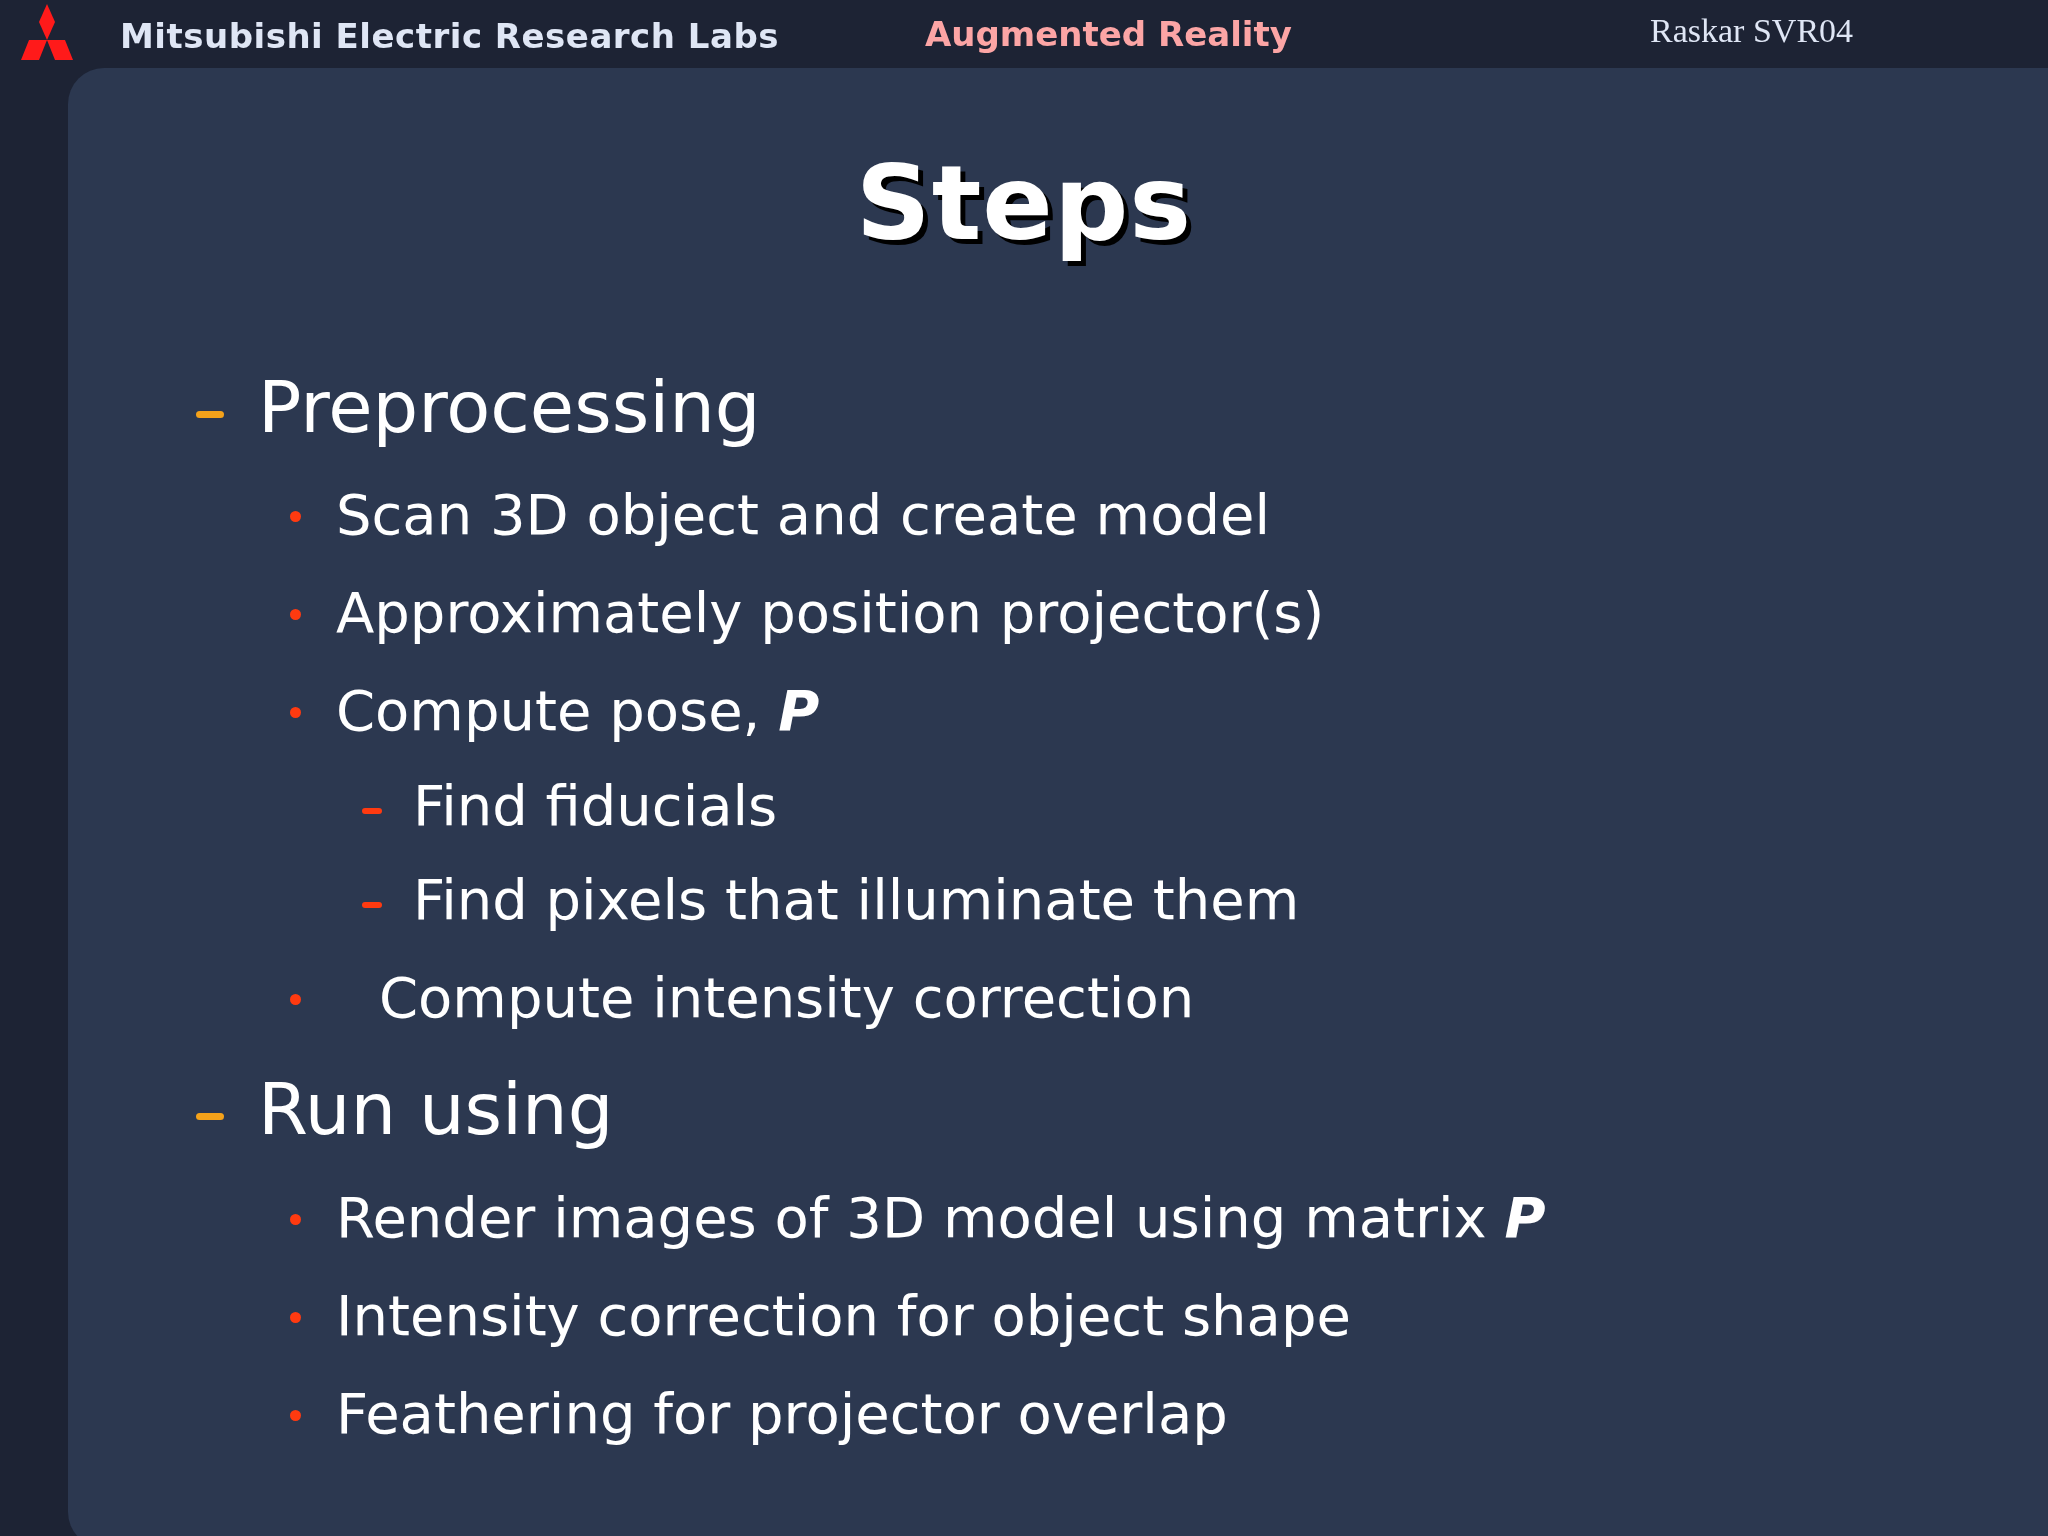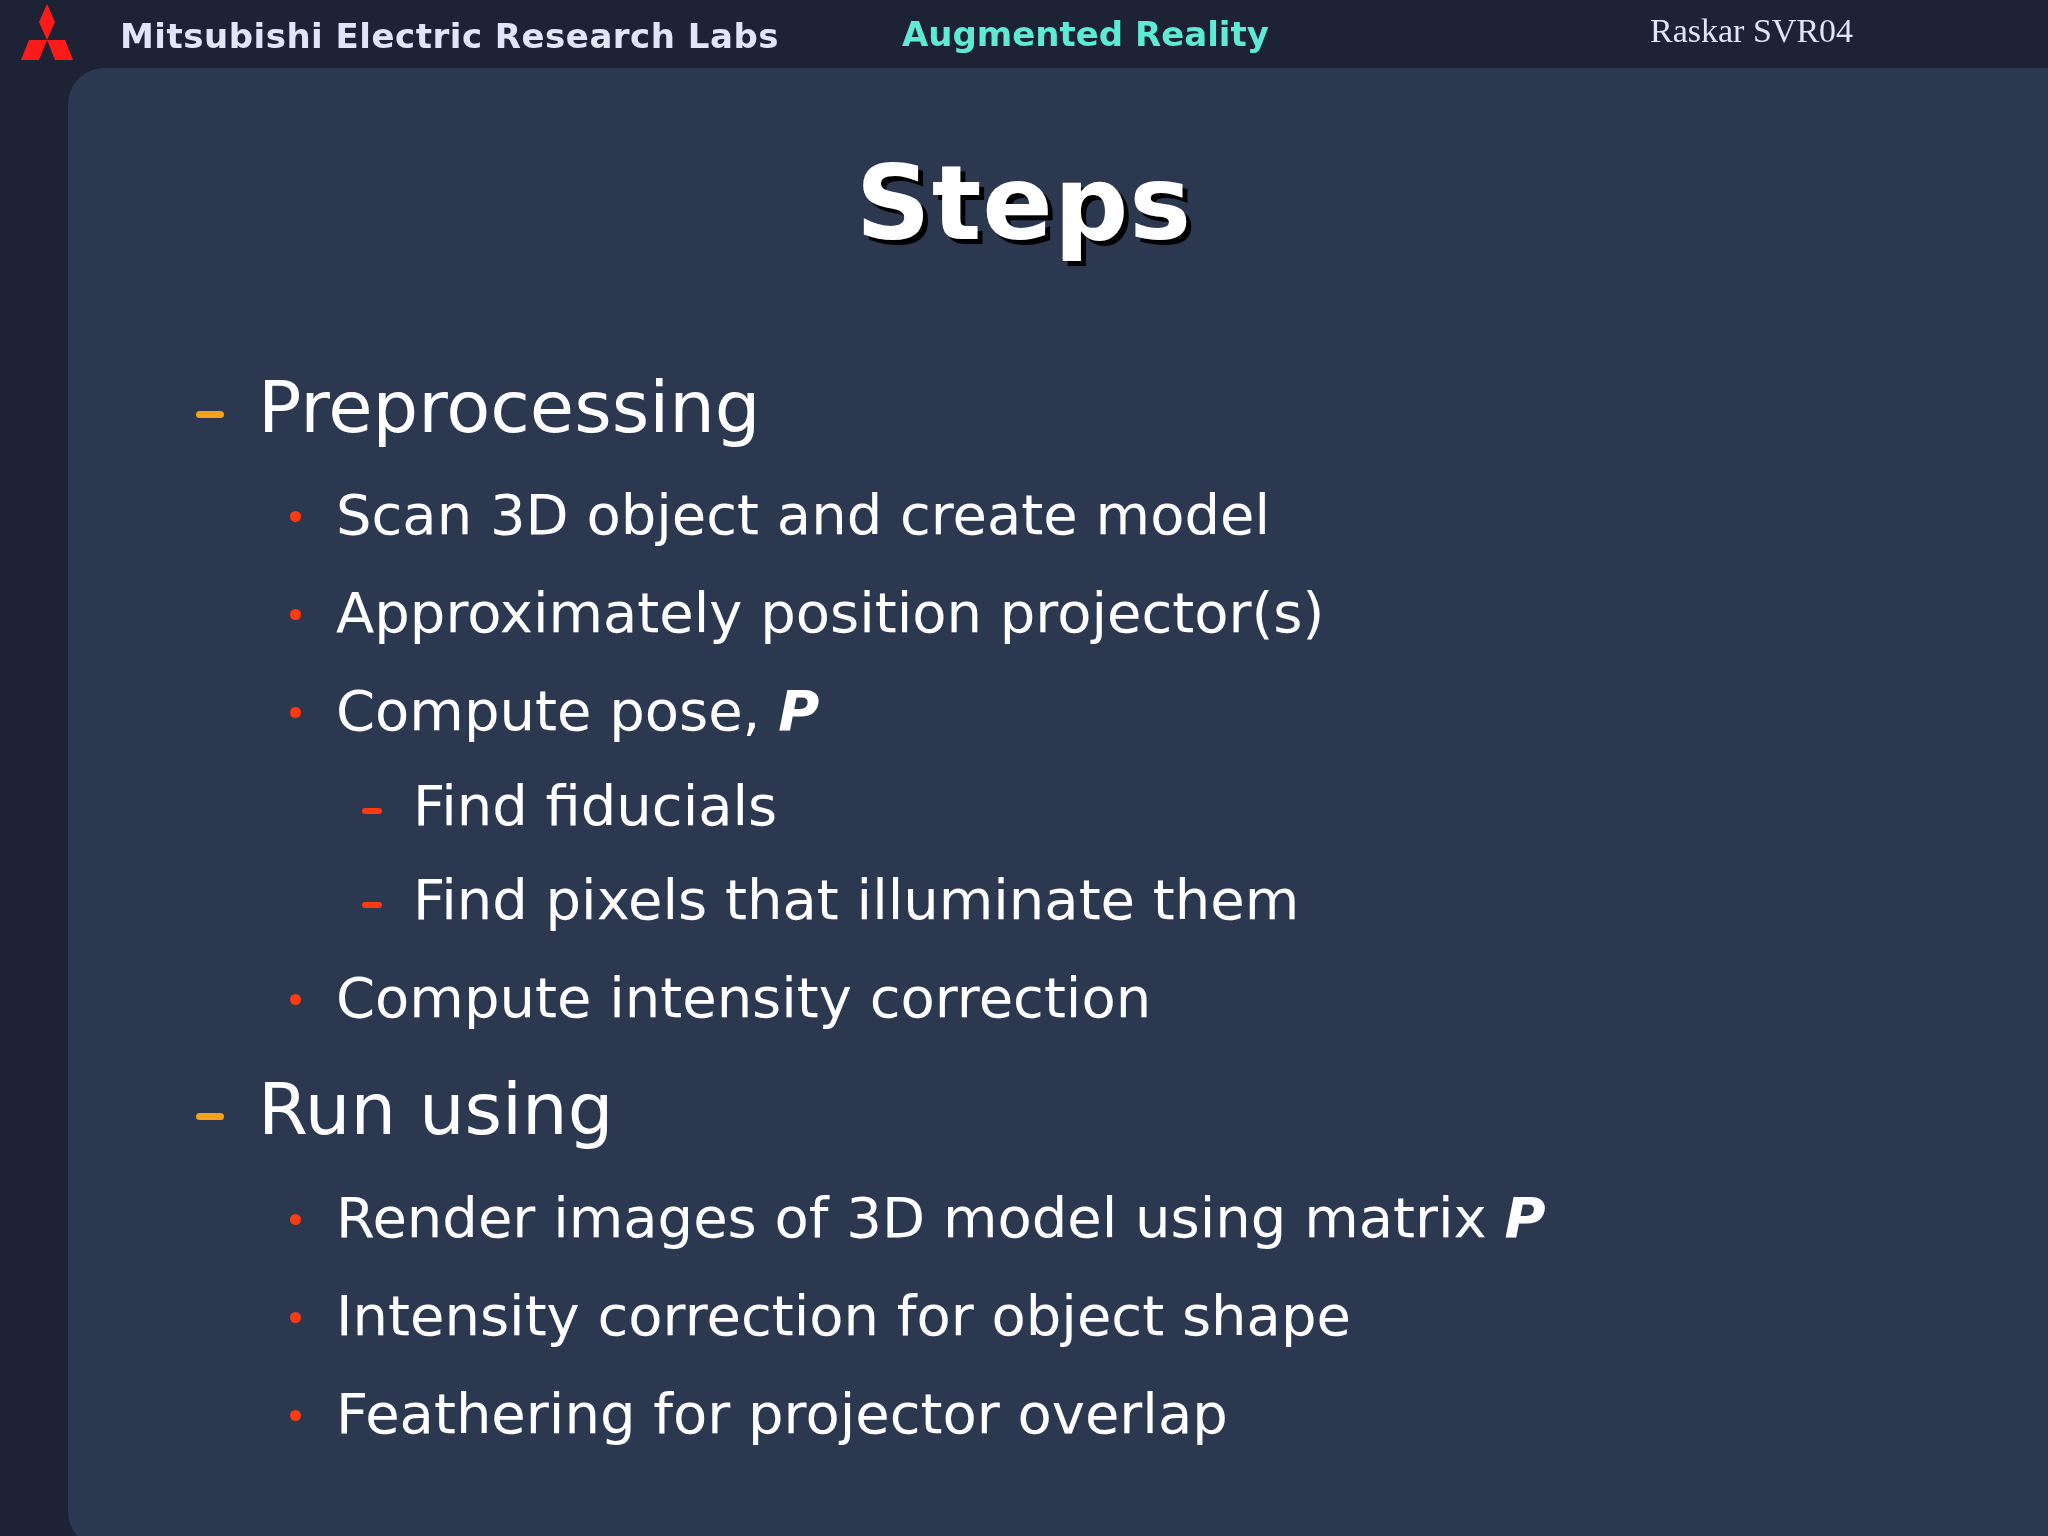--- a/index.html
+++ b/index.html
@@ -1,20 +1,20 @@
 <!DOCTYPE html>
 <html><head>
 <meta charset="utf-8">
 <style>
   html,body{margin:0;padding:0;}
   body{width:2048px;height:1536px;background:#1d2334;position:relative;overflow:hidden;font-family:"DejaVu Sans",sans-serif;}
   .header{position:absolute;left:0;top:0;width:2048px;height:68px;background:#1d2334;}
   .logo{position:absolute;left:10px;top:2px;width:74px;height:60px;}
   .org{position:absolute;left:120px;top:16px;font-size:34px;font-weight:bold;color:#dfe6f5;letter-spacing:0.5px;font-family:"DejaVu Sans",sans-serif;}
-  .topic{position:absolute;left:902px;top:14px;font-size:34px;font-weight:bold;color:#5eead4;font-family:"DejaVu Sans",sans-serif;}
+  .topic{position:absolute;left:925px;top:14px;font-size:34px;font-weight:bold;color:#fca5a5;font-family:"DejaVu Sans",sans-serif;}
   .author{position:absolute;left:1650px;top:12px;font-size:34px;color:#dfe6f5;font-family:Liberation Serif, serif;}
   .panel{position:absolute;left:68px;top:68px;width:1990px;height:1480px;background:#2c3850;border-radius:36px 0 0 36px;}
   .title{position:absolute;left:0;width:2048px;top:142px;text-align:center;font-size:104px;font-weight:bold;color:#ffffff;text-shadow:5px 5px 0 #000;font-family:"DejaVu Sans",sans-serif;letter-spacing:1px;}
   .item{position:absolute;color:#ffffff;font-family:"DejaVu Sans",sans-serif;white-space:nowrap;}
   .l1{font-size:72px;left:258px;}
   .l2{font-size:56px;left:336px;}
   .l3{font-size:56px;left:413px;}
   .mark{position:absolute;}
   .dash-orange{width:28px;height:7px;background:#f5a21a;border-radius:4px;}
   .dash-red{width:20px;height:6px;background:#ff3a10;border-radius:3px;}
@@ -51,21 +51,21 @@
 <span class="mark dot-red" style="left:290px;top:707px;"></span>
 <div class="item l2" style="top:678px;"><span>Compute pose, </span><span class="ital">P</span></div>
 
 <span class="mark dash-red" style="left:362px;top:808px;"></span>
 <div class="item l3" style="top:773px;">Find fiducials</div>
 
 <span class="mark dash-red" style="left:362px;top:902px;"></span>
 <div class="item l3" style="top:867px;">Find pixels that illuminate them</div>
 
 <span class="mark dot-red" style="left:290px;top:994px;"></span>
-<div class="item l2" style="top:965px;">Compute intensity correction</div>
+<div class="item l2" style="top:965px;margin-left:43px;">Compute intensity correction</div>
 
 <span class="mark dash-orange" style="left:196px;top:1113px;"></span>
 <div class="item l1" style="top:1067px;">Run using</div>
 
 <span class="mark dot-red" style="left:290px;top:1214px;"></span>
 <div class="item l2" style="top:1185px;"><span>Render images of 3D model using matrix </span><span class="ital">P</span></div>
 
 <span class="mark dot-red" style="left:290px;top:1312px;"></span>
 <div class="item l2" style="top:1283px;">Intensity correction for object shape</div>
 

